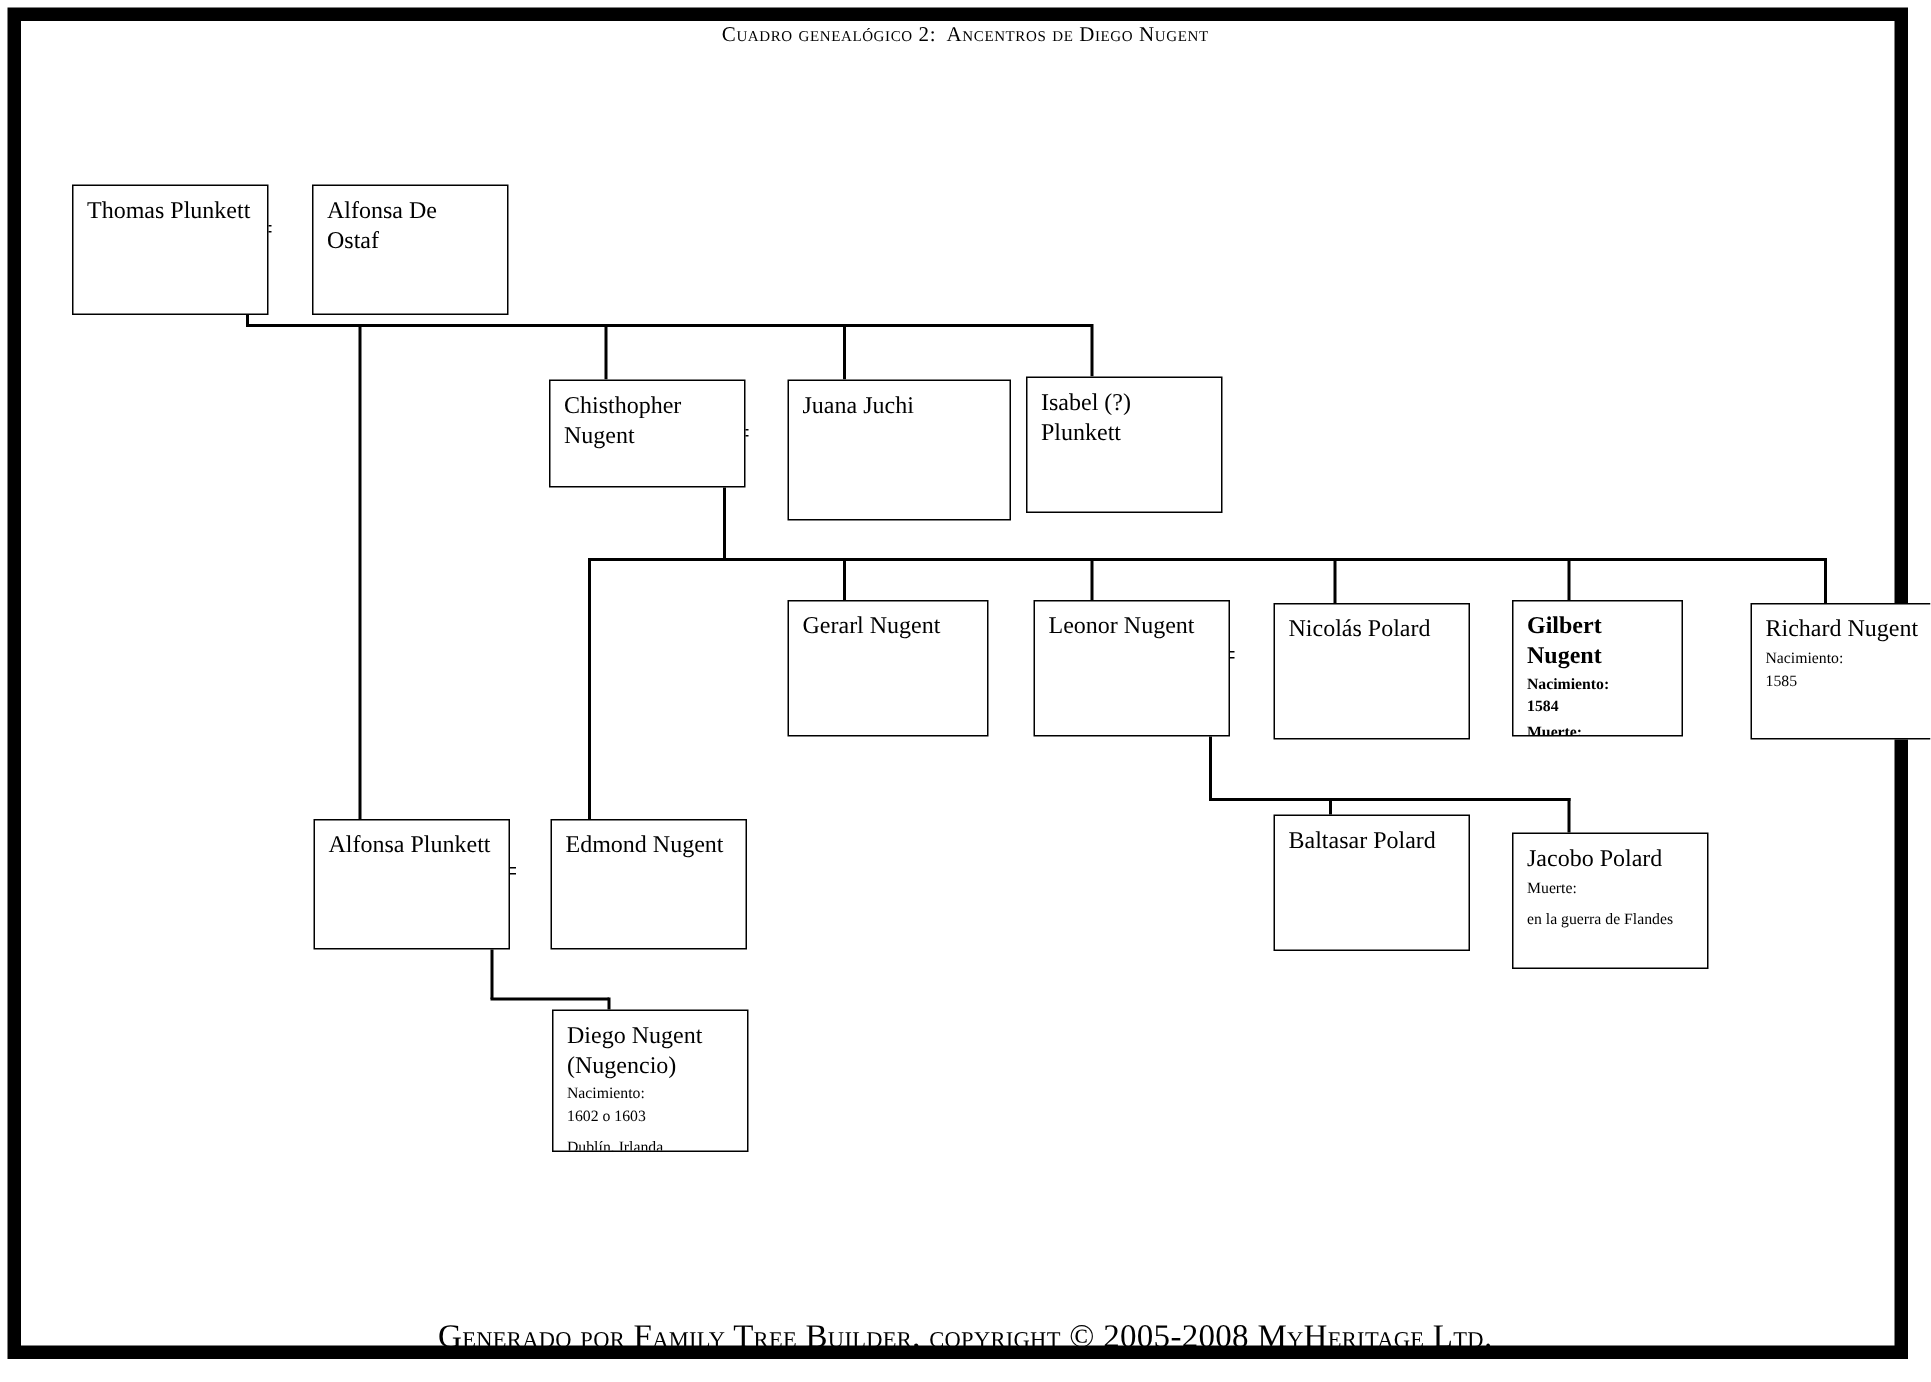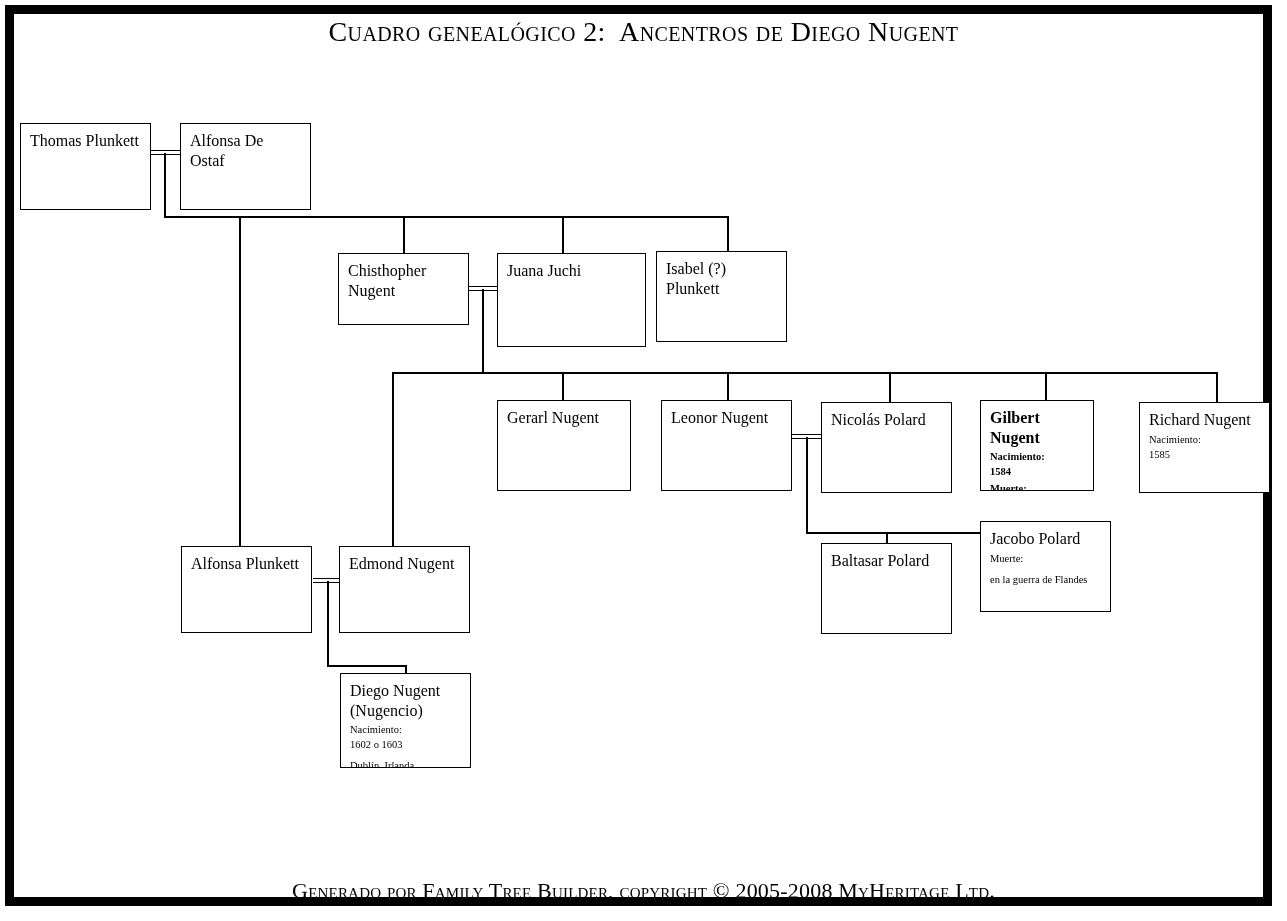--- a/index.html
+++ b/index.html
@@ -25,21 +25,21 @@
     height: 901px;
     border: 9px solid #000000;
     box-sizing: border-box;
   }
   #chart-title {
     position: absolute;
     left: 0;
     top: 16px;
     width: 1287px;
     text-align: center;
-    font-size: 28px;
+    font-size: 14px;
     font-variant: small-caps;
     letter-spacing: 0.4px;
     white-space: pre;
   }
   #chart-footer {
     position: absolute;
     left: 0;
     top: 878px;
     width: 1287px;
     text-align: center;
@@ -48,20 +48,21 @@
     letter-spacing: 0.2px;
   }
   
   .person-box {
     position: absolute;
     border: 1.5px solid #000000;
     background: #ffffff;
     box-sizing: border-box;
     padding: 7px 9px 0 9px;
     overflow: hidden;
+    margin-left: 28px;
   }
   .person-name {
     font-size: 16px;
     line-height: 1.22;
     white-space: pre-line;
   }
   .fact-label {
     font-size: 10.5px;
     line-height: 1.45;
     margin-top: 2px;
@@ -183,21 +184,21 @@
   </div>
 
   <div class="person-box" style="left:821px; top:543px; width:131px; height:91px;">
     <div class="person-name">Baltasar Polard</div>
   </div>
 
   <div class="person-box" style="left:339px; top:546px; width:131px; height:87px;">
     <div class="person-name">Edmond Nugent</div>
   </div>
 
-  <div class="person-box" style="left:980px; top:521px; width:131px; height:91px;">
+  <div class="person-box" style="left:980px; top:555px; width:131px; height:91px;">
     <div class="person-name">Jacobo Polard</div>
     <div class="fact-label">Muerte:</div>
     <div class="fact-value fact-gap">en la guerra de Flandes</div>
   </div>
 
   <div class="person-box" style="left:340px; top:673px; width:131px; height:95px;">
     <div class="person-name">Diego Nugent
 (Nugencio)</div>
     <div class="fact-label">Nacimiento:</div>
     <div class="fact-value">1602 o 1603</div>

